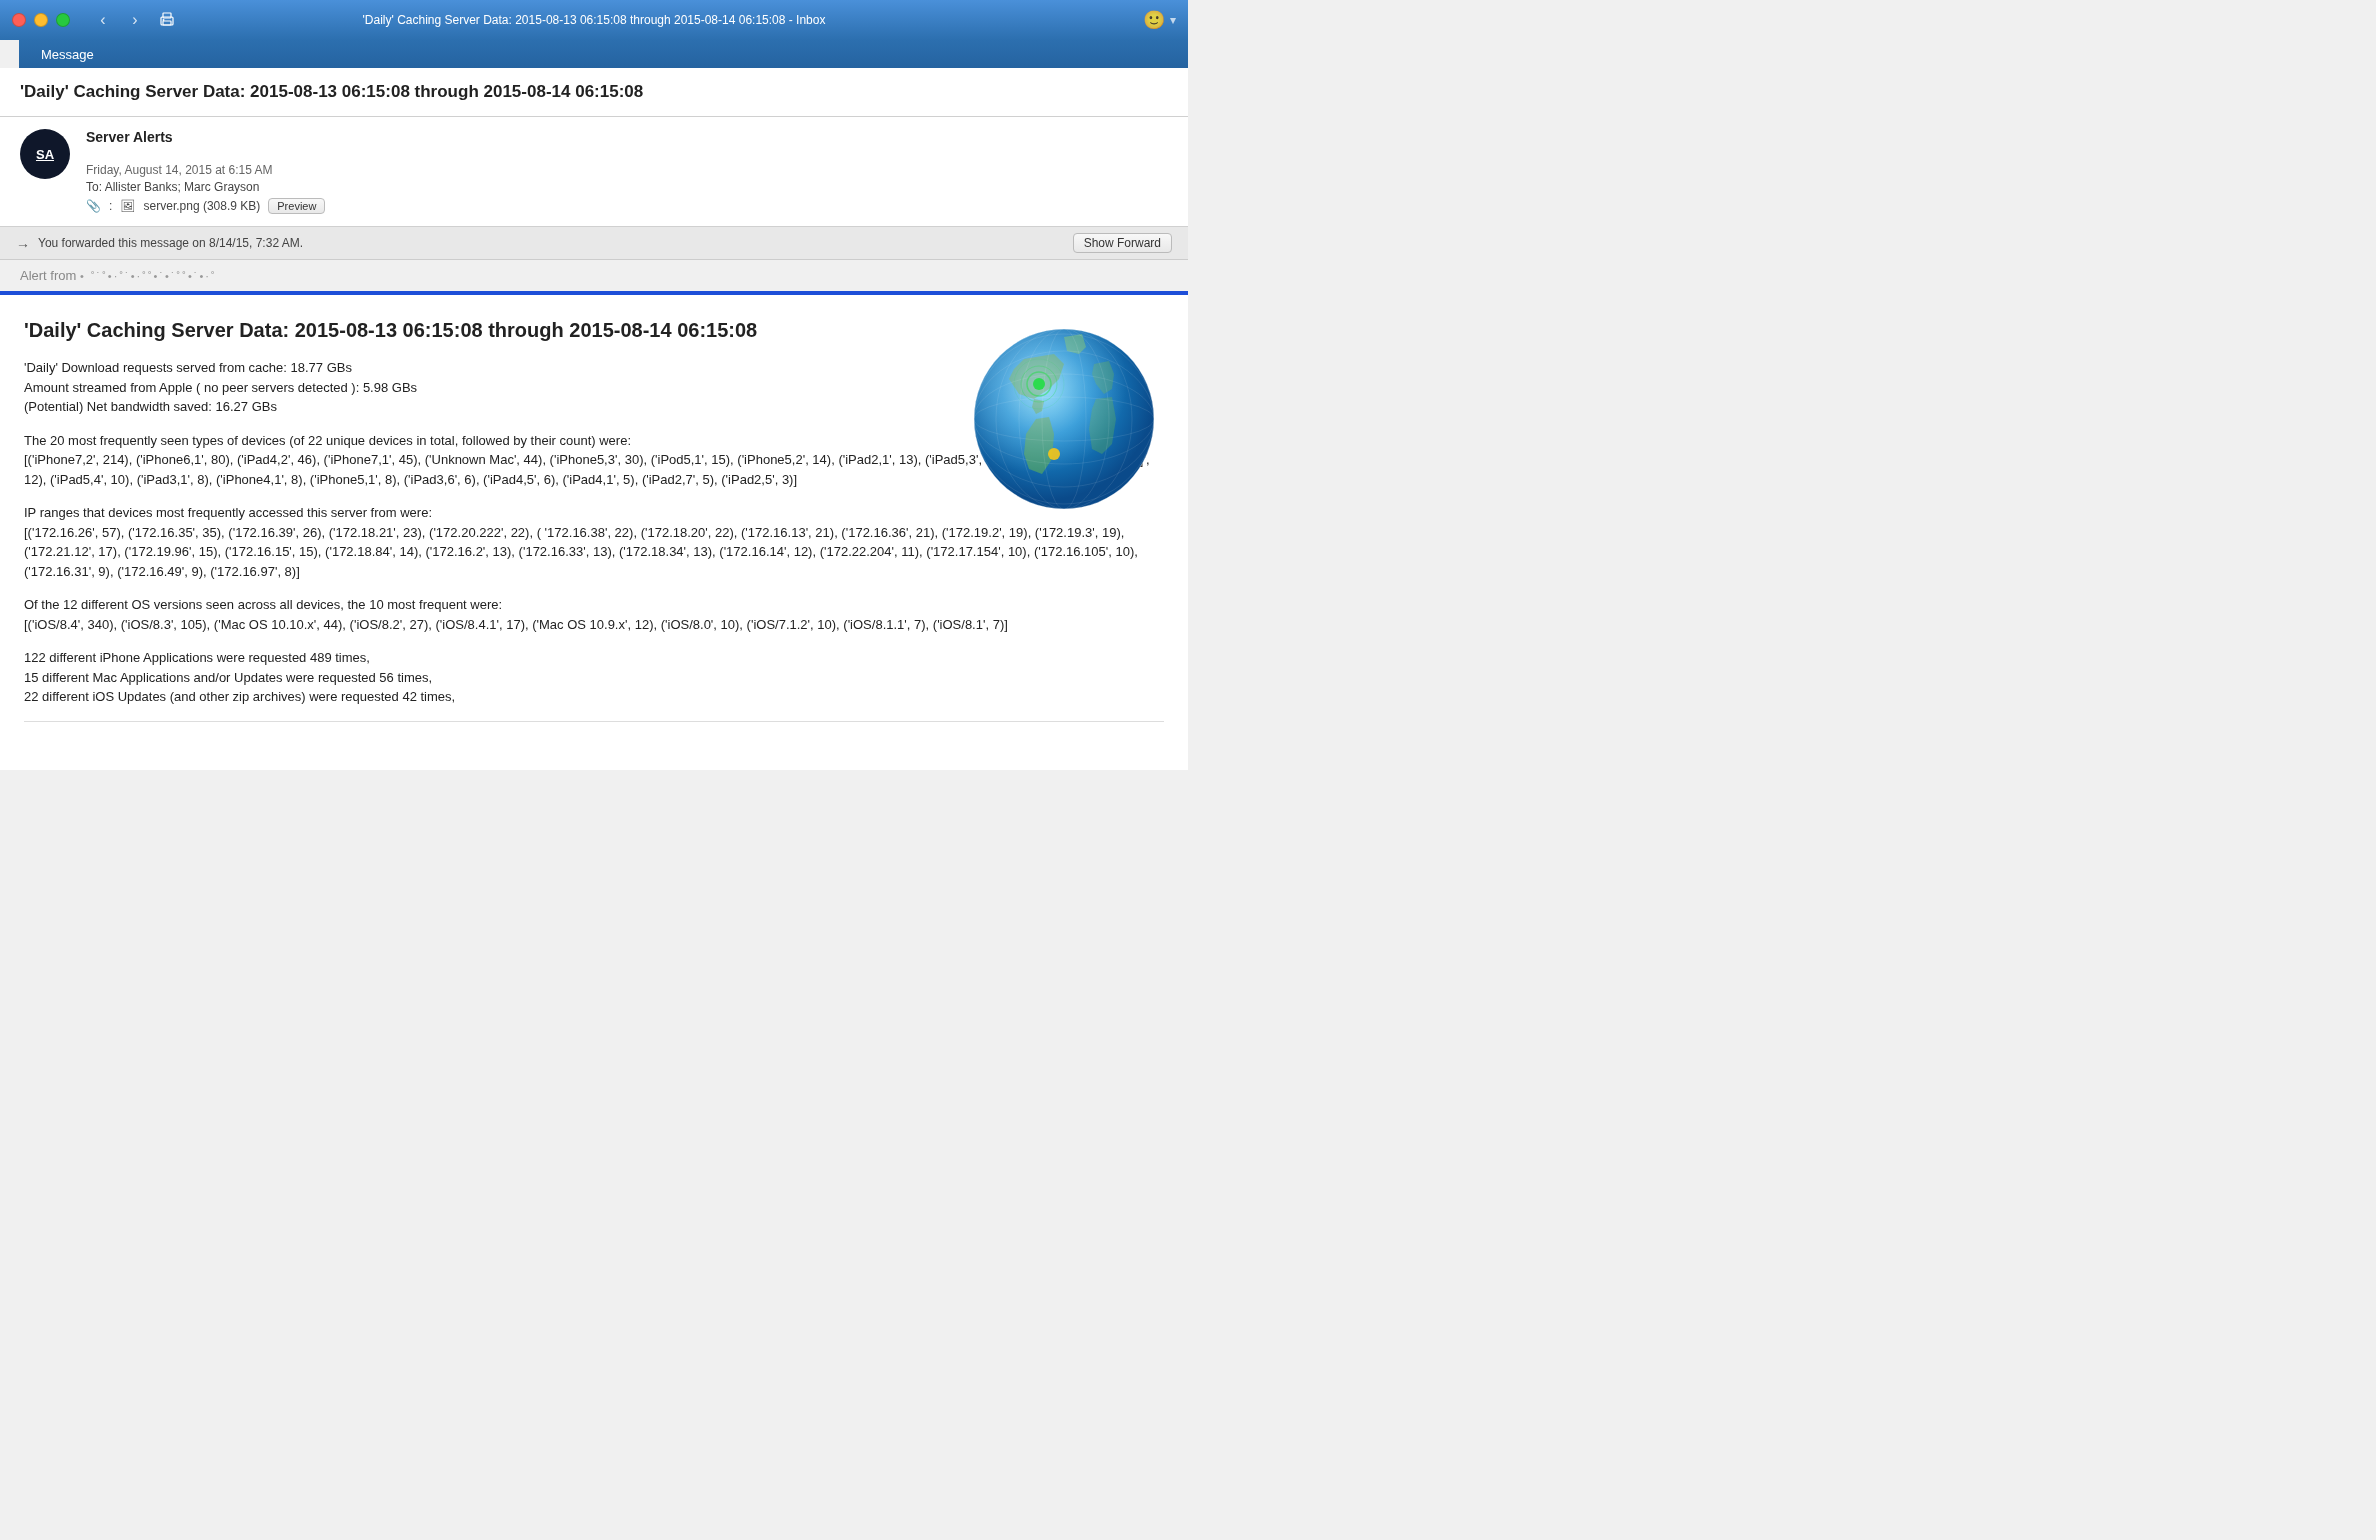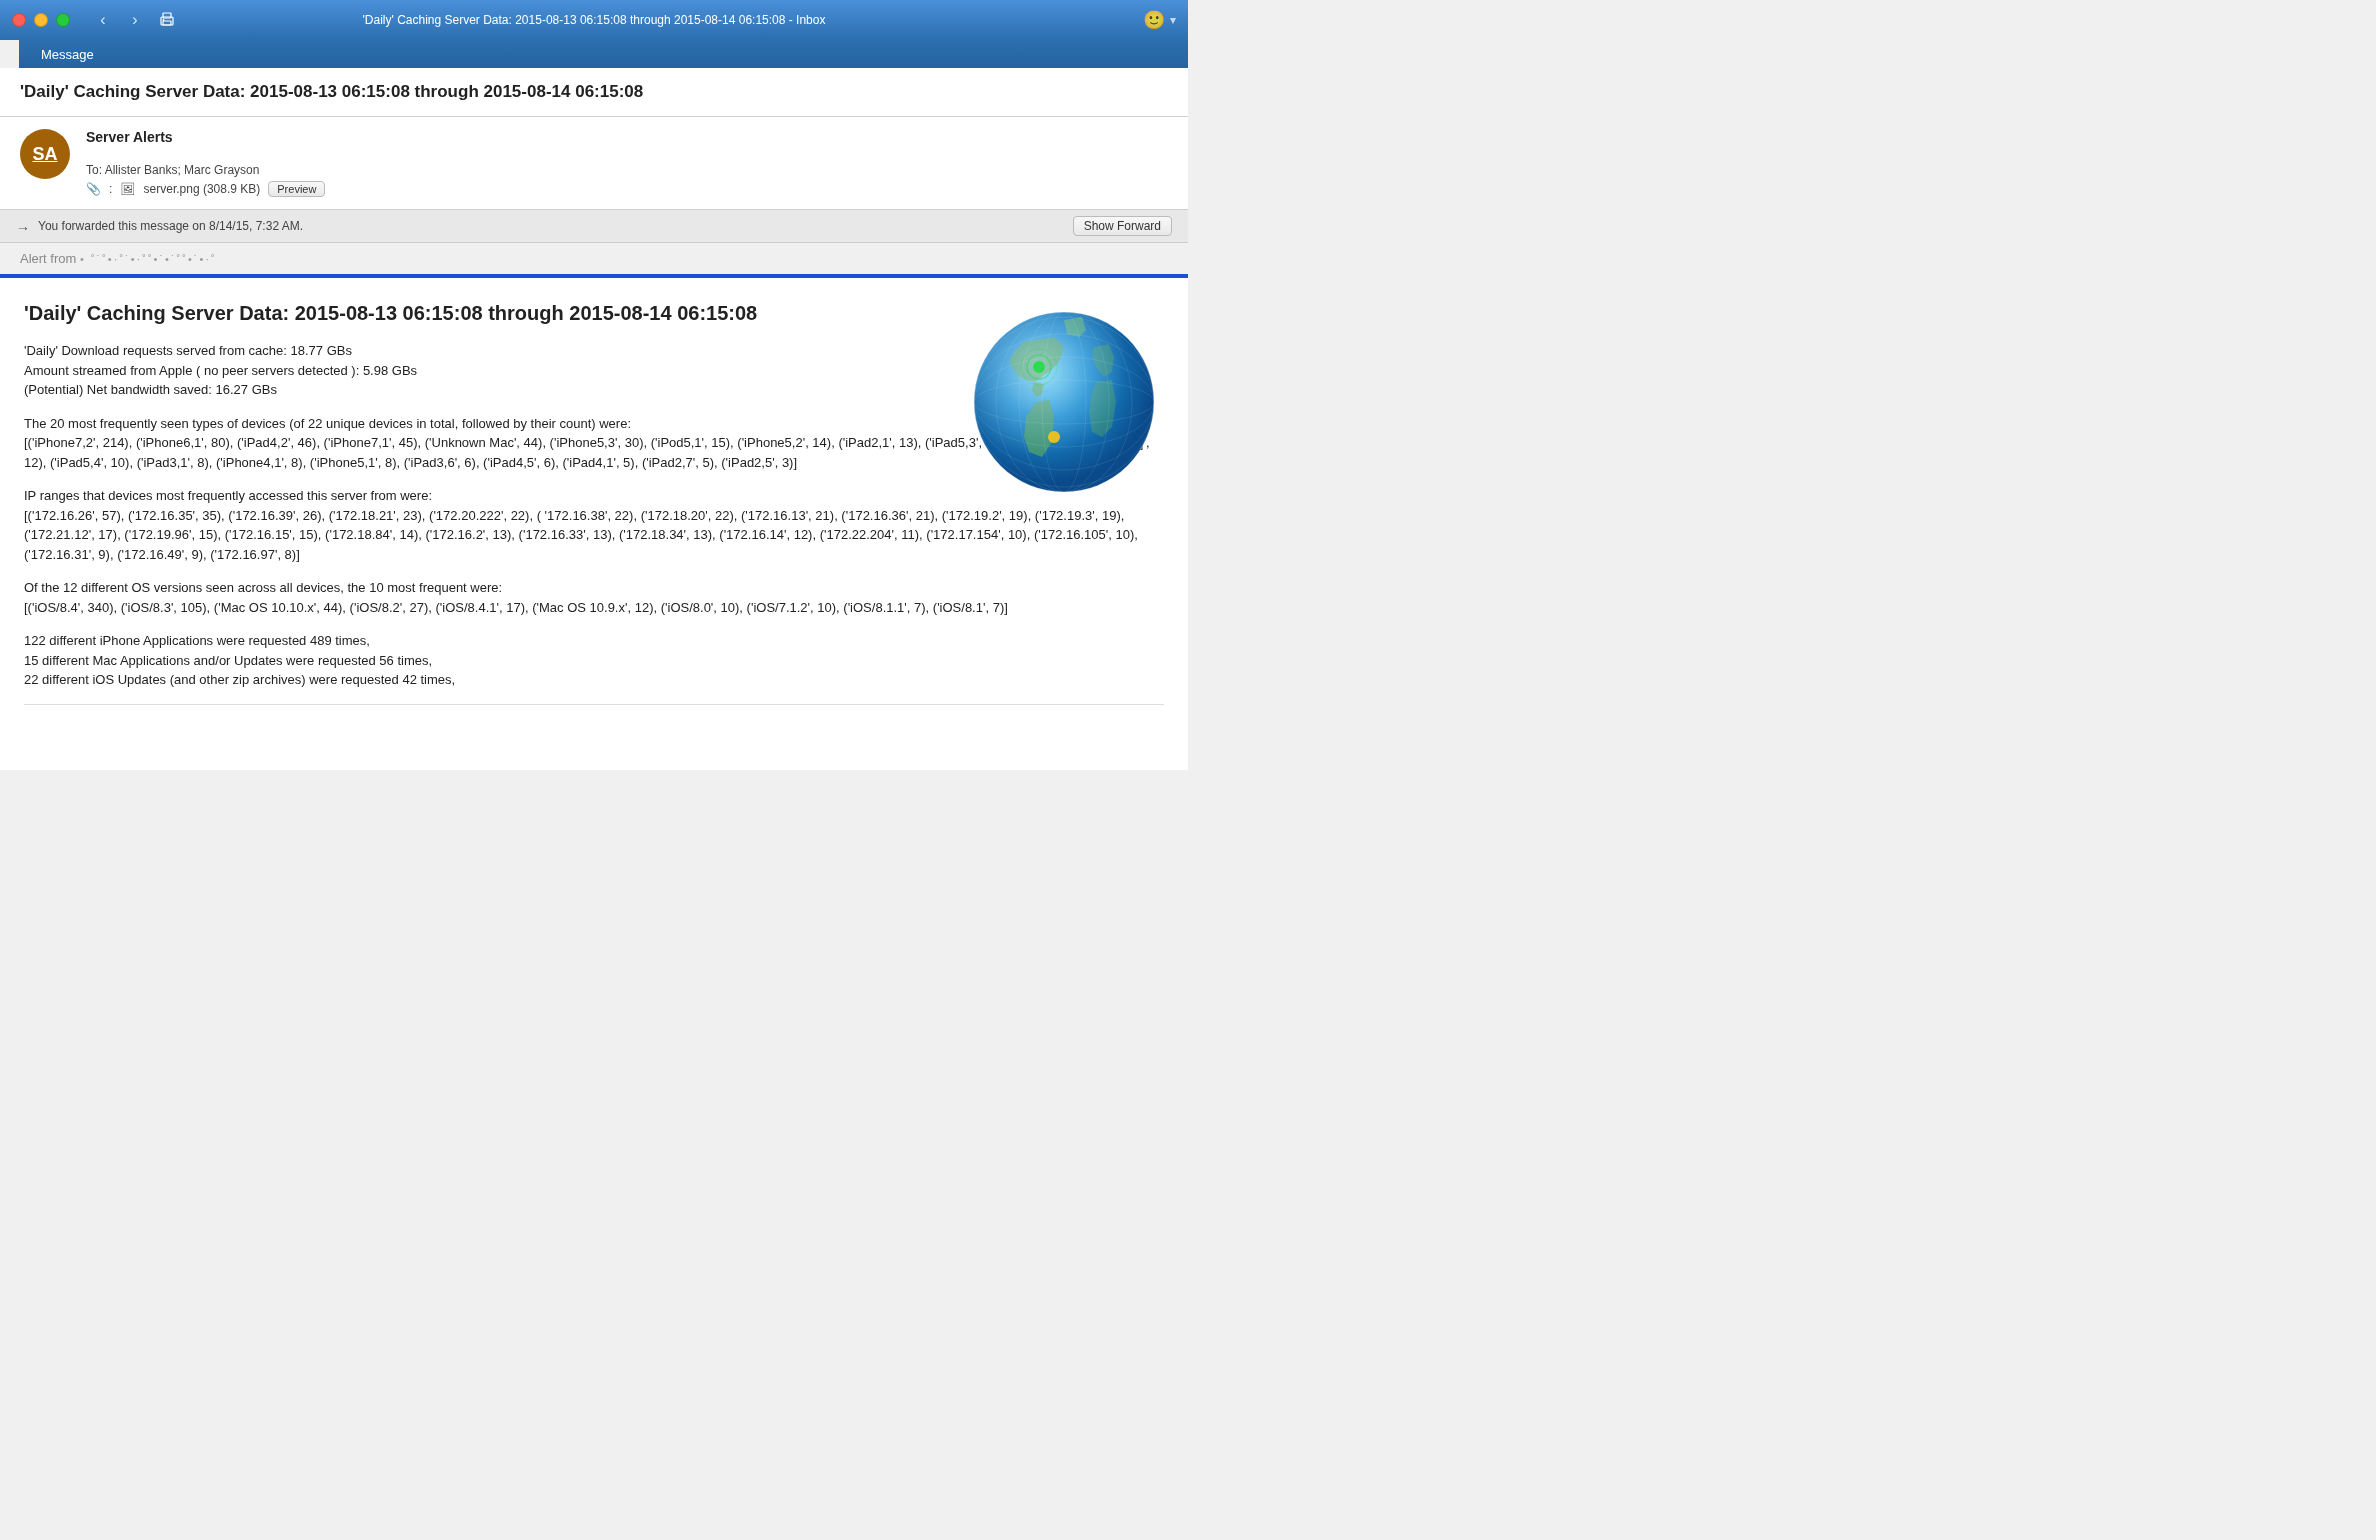--- a/index.html
+++ b/index.html
@@ -109,26 +109,26 @@
       padding: 12px 20px;
       display: flex;
       align-items: flex-start;
       gap: 16px;
       border-bottom: 1px solid #d0d0d0;
     }
     .avatar {
       width: 50px;
       height: 50px;
       border-radius: 50%;
-      background: #a16207;
+      background: #0f172a;
       color: white;
       display: flex;
       align-items: center;
       justify-content: center;
-      font-size: 18px;
+      font-size: 13px;
       font-weight: 700;
       flex-shrink: 0;
       text-decoration: underline;
     }
     .email-meta { flex: 1; }
     .sender-name {
       font-size: 14px;
       font-weight: 600;
       color: #222;
       margin-bottom: 18px;
@@ -270,20 +270,21 @@
 </div>
 
 <div class="subject-header">
   <h2>'Daily' Caching Server Data: 2015-08-13 06:15:08 through 2015-08-14 06:15:08</h2>
 </div>
 
 <div class="email-header">
   <div class="avatar">SA</div>
   <div class="email-meta">
     <div class="sender-name">Server Alerts</div>
+    <div class="email-date">Friday, August 14, 2015 at 6:15 AM</div>
     <div class="email-to">
       <span>To:</span>
       <span>Allister Banks;  Marc Grayson</span>
     </div>
     <div class="attachment-row">
       <span class="attachment-icon">📎</span>
       <span>:</span>
       <span>🖼</span>
       <span>server.png (308.9 KB)</span>
       <button class="preview-btn">Preview</button>

